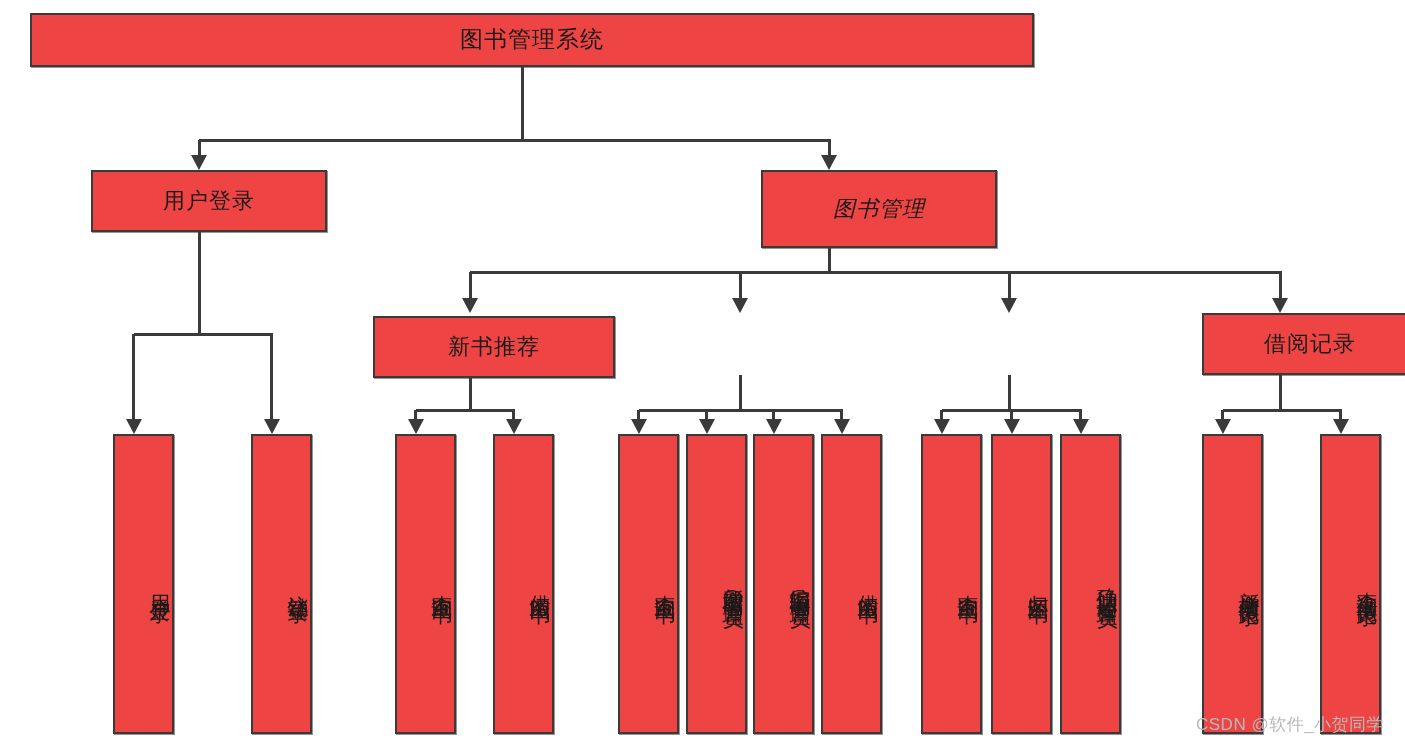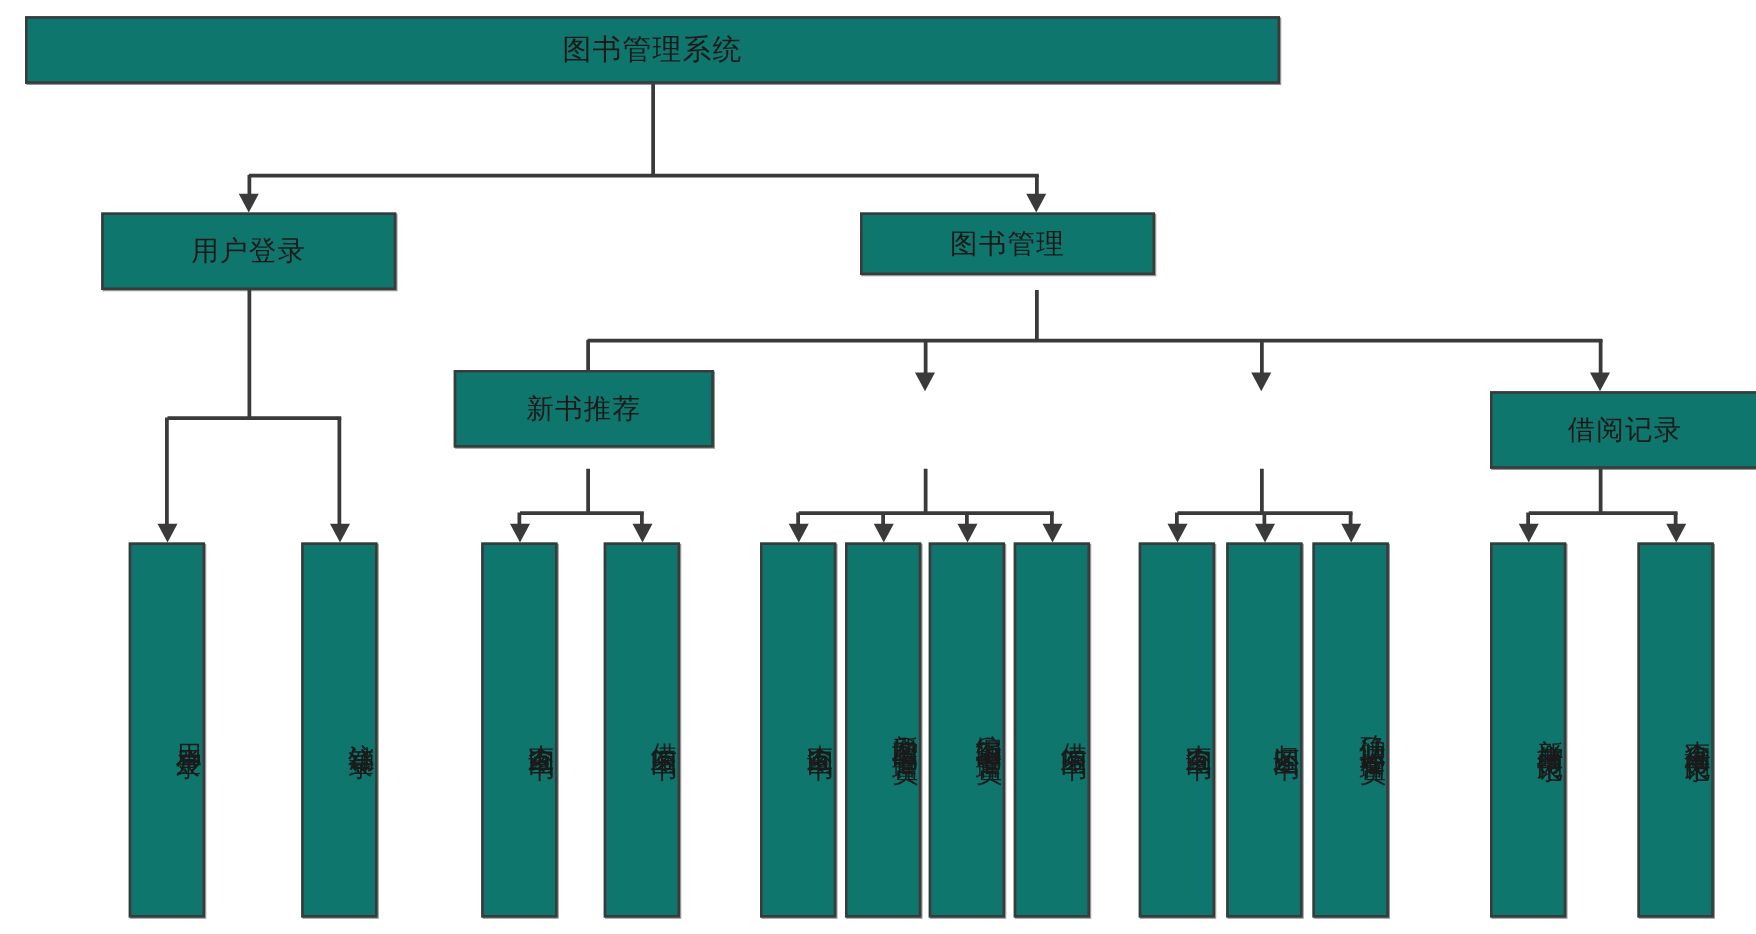--- a/index.html
+++ b/index.html
@@ -14,27 +14,28 @@
     position: relative;
     width: 1405px;
     height: 747px;
     background: #ffffff;
     overflow: hidden;
   }
   .node {
     position: absolute;
     box-sizing: border-box;
     border: 2px solid #3a3a3a;
-    background: #0f766e;
+    background: #ef4444;
     display: flex;
     align-items: center;
     justify-content: center;
     color: #1a1a1a;
     text-align: center;
     box-shadow: 1px 1px 0 0 rgba(60,60,60,0.55);
+    margin-left: 10px;
   }
   .node-h {
     font-size: 22px;
     letter-spacing: 1px;
     line-height: 1.2;
   }
   .node-root {
     font-size: 23px;
   }
   .node-v {
@@ -80,25 +81,25 @@
 
 <div id="canvas">
 
   <div class="node node-h node-root" style="left: 20px; top: 13px; width: 1004px; height: 54px; z-index: 5;">
     <span>图书管理系统</span>
   </div>
 
   <div class="node node-h" style="left: 81px; top: 170px; width: 236px; height: 62px; z-index: 5;">
     <span>用户登录</span>
   </div>
-  <div class="node node-h" style="left: 688px; top: 170px; width: 236px; height: 50px; z-index: 5;">
+  <div class="node node-h" style="left: 751px; top: 170px; width: 236px; height: 78px; z-index: 5; font-style: italic;">
     <span>图书管理</span>
   </div>
 
-  <div class="node node-h" style="left: 363px; top: 296px; width: 208px; height: 62px; z-index: 5;">
+  <div class="node node-h" style="left: 363px; top: 316px; width: 242px; height: 62px; z-index: 5;">
     <span>新书推荐</span>
   </div>
   <div class="node node-h" style="left: 1192px; top: 313px; width: 216px; height: 62px; z-index: 5;">
     <span>借阅记录</span>
   </div>
 
   <div class="node node-v" style="left: 103px; top: 434px; width: 61px; height: 300px; z-index: 5;">
     <span class="vlabel">用户登录</span>
   </div>
   <div class="node node-v" style="left: 241px; top: 434px; width: 61px; height: 300px; z-index: 5;">
@@ -131,20 +132,21 @@
   <div class="node node-v" style="left: 1050px; top: 434px; width: 61px; height: 300px; z-index: 5;">
     <span class="vlabel">确认归还（管理员）</span>
   </div>
   <div class="node node-v" style="left: 1192px; top: 434px; width: 61px; height: 300px; z-index: 5;">
     <span class="vlabel">新增借阅记录</span>
   </div>
   <div class="node node-v" style="left: 1310px; top: 434px; width: 61px; height: 300px; z-index: 5;">
     <span class="vlabel">查询借阅记录</span>
   </div>
 
+  <div class="watermark" style="left: 1196px; top: 713px; z-index: 6;">CSDN @软件_小贺同学</div>
 
 <div class="edge edge-v" style="left: 520.5px; top: 67px; height: 73px;"></div>
     <div class="edge edge-h" style="left: 199px; top: 138.5px; width: 631.5px;"></div>
     <div class="edge edge-v" style="left: 197.5px; top: 140px; height: 16px;"></div>
     <div class="arrow" style="left: 191px; top: 155px;"></div>
     <div class="edge edge-v" style="left: 827.5px; top: 140px; height: 16px;"></div>
     <div class="arrow" style="left: 821px; top: 155px;"></div>
     <div class="edge edge-v" style="left: 197.5px; top: 232px; height: 102px;"></div>
     <div class="edge edge-h" style="left: 133.5px; top: 332.5px; width: 139.5px;"></div>
     <div class="edge edge-v" style="left: 132px; top: 334px; height: 86px;"></div>

